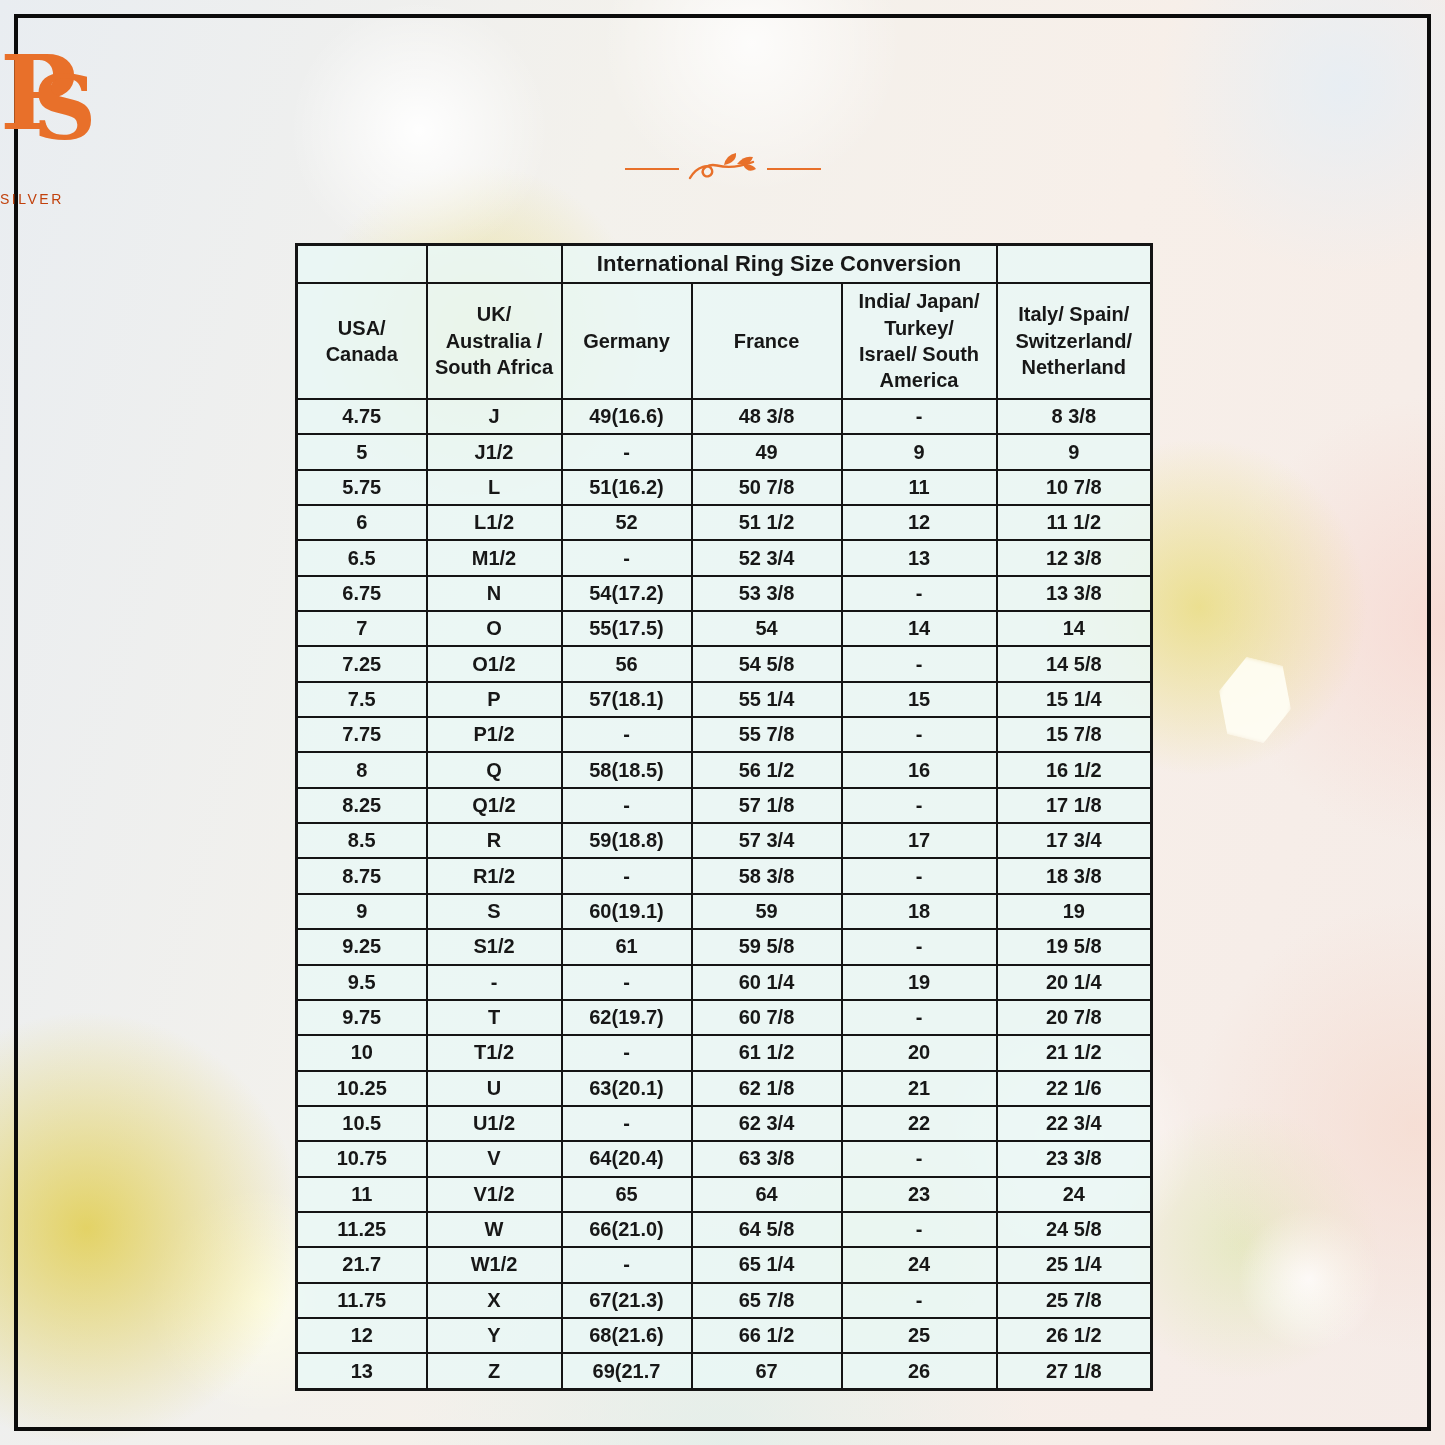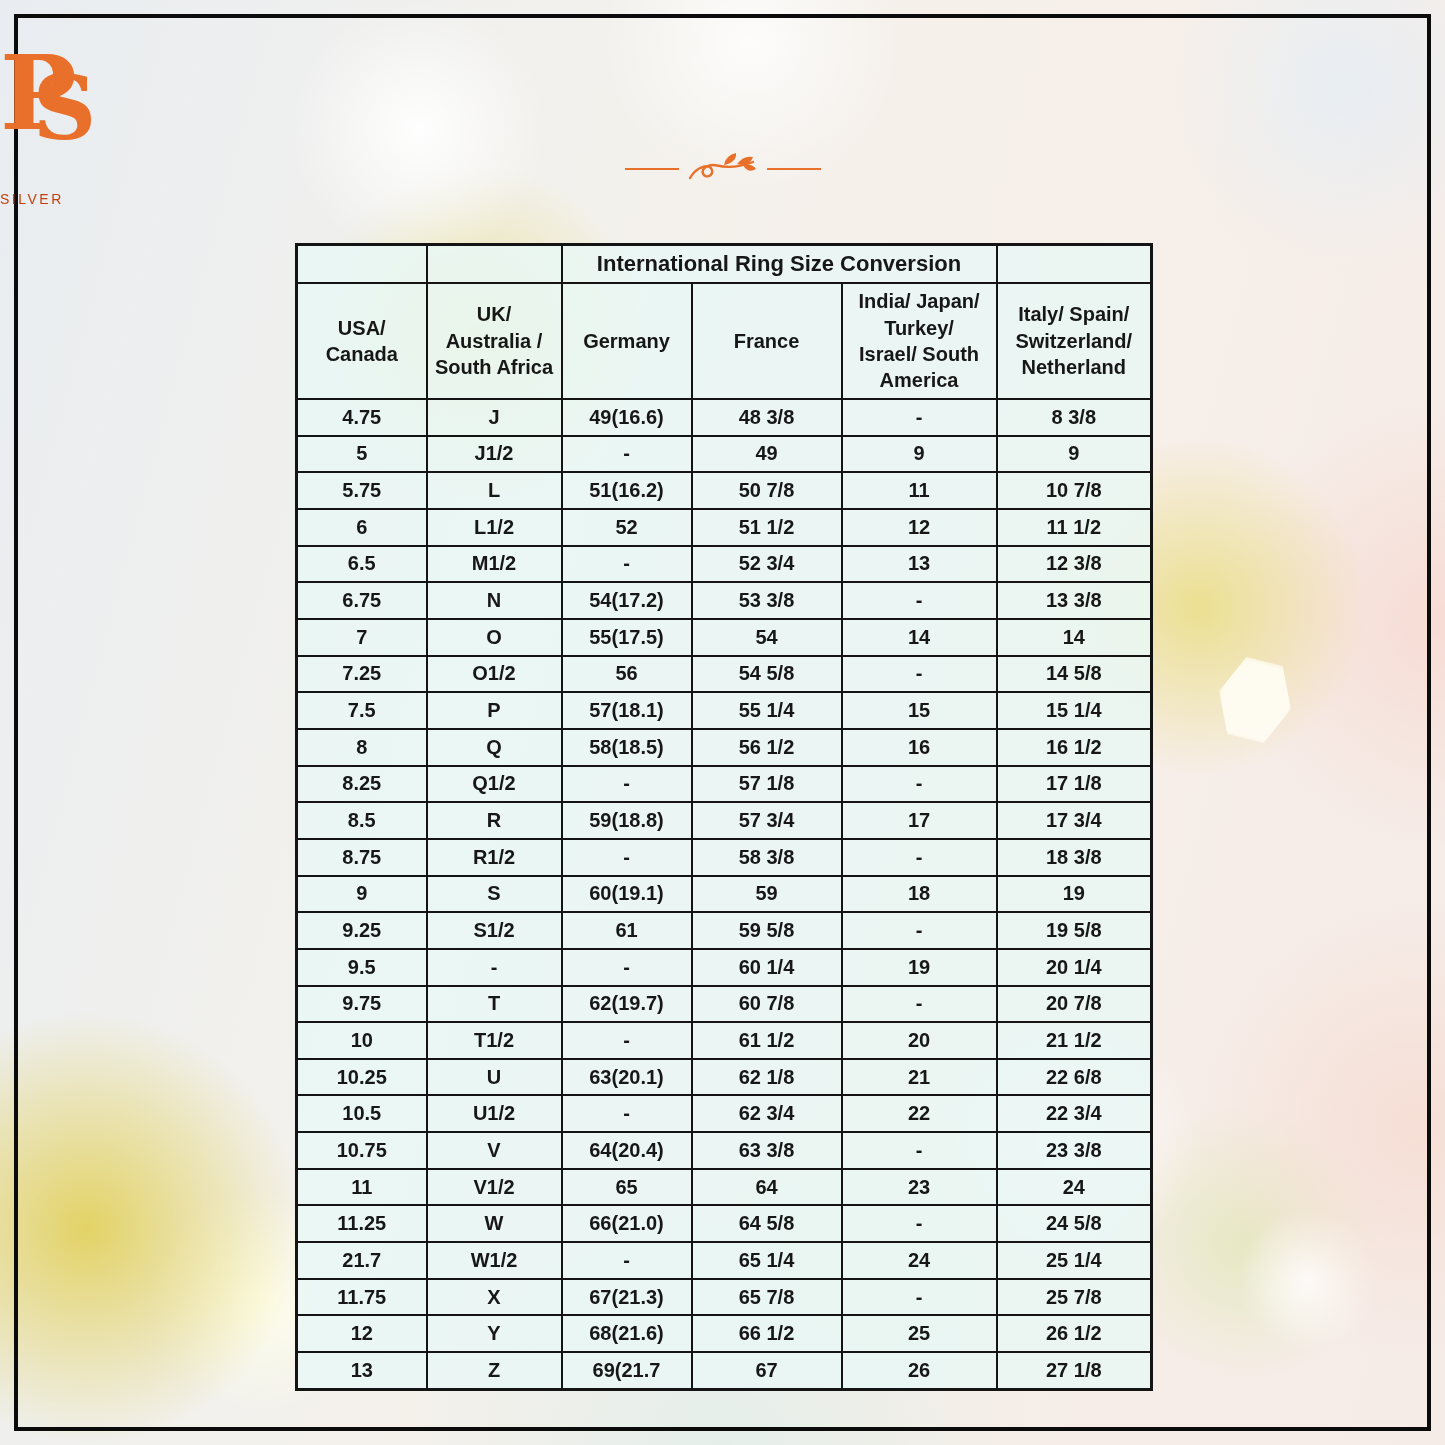--- a/index.html
+++ b/index.html
@@ -187,20 +187,28 @@
         </tr>
         <tr class="drow">
           <td>7.5</td>
           <td>P</td>
           <td>57(18.1)</td>
           <td>55 1/4</td>
           <td>15</td>
           <td>15 1/4</td>
         </tr>
         <tr class="drow">
+          <td>7.75</td>
+          <td>P1/2</td>
+          <td>-</td>
+          <td>55 7/8</td>
+          <td>-</td>
+          <td>15 7/8</td>
+        </tr>
+        <tr class="drow">
           <td>8</td>
           <td>Q</td>
           <td>58(18.5)</td>
           <td>56 1/2</td>
           <td>16</td>
           <td>16 1/2</td>
         </tr>
         <tr class="drow">
           <td>8.25</td>
           <td>Q1/2</td>
@@ -264,21 +272,21 @@
           <td>61 1/2</td>
           <td>20</td>
           <td>21 1/2</td>
         </tr>
         <tr class="drow">
           <td>10.25</td>
           <td>U</td>
           <td>63(20.1)</td>
           <td>62 1/8</td>
           <td>21</td>
-          <td>22 6/8</td>
+          <td>22 1/6</td>
         </tr>
         <tr class="drow">
           <td>10.5</td>
           <td>U1/2</td>
           <td>-</td>
           <td>62 3/4</td>
           <td>22</td>
           <td>22 3/4</td>
         </tr>
         <tr class="drow">

